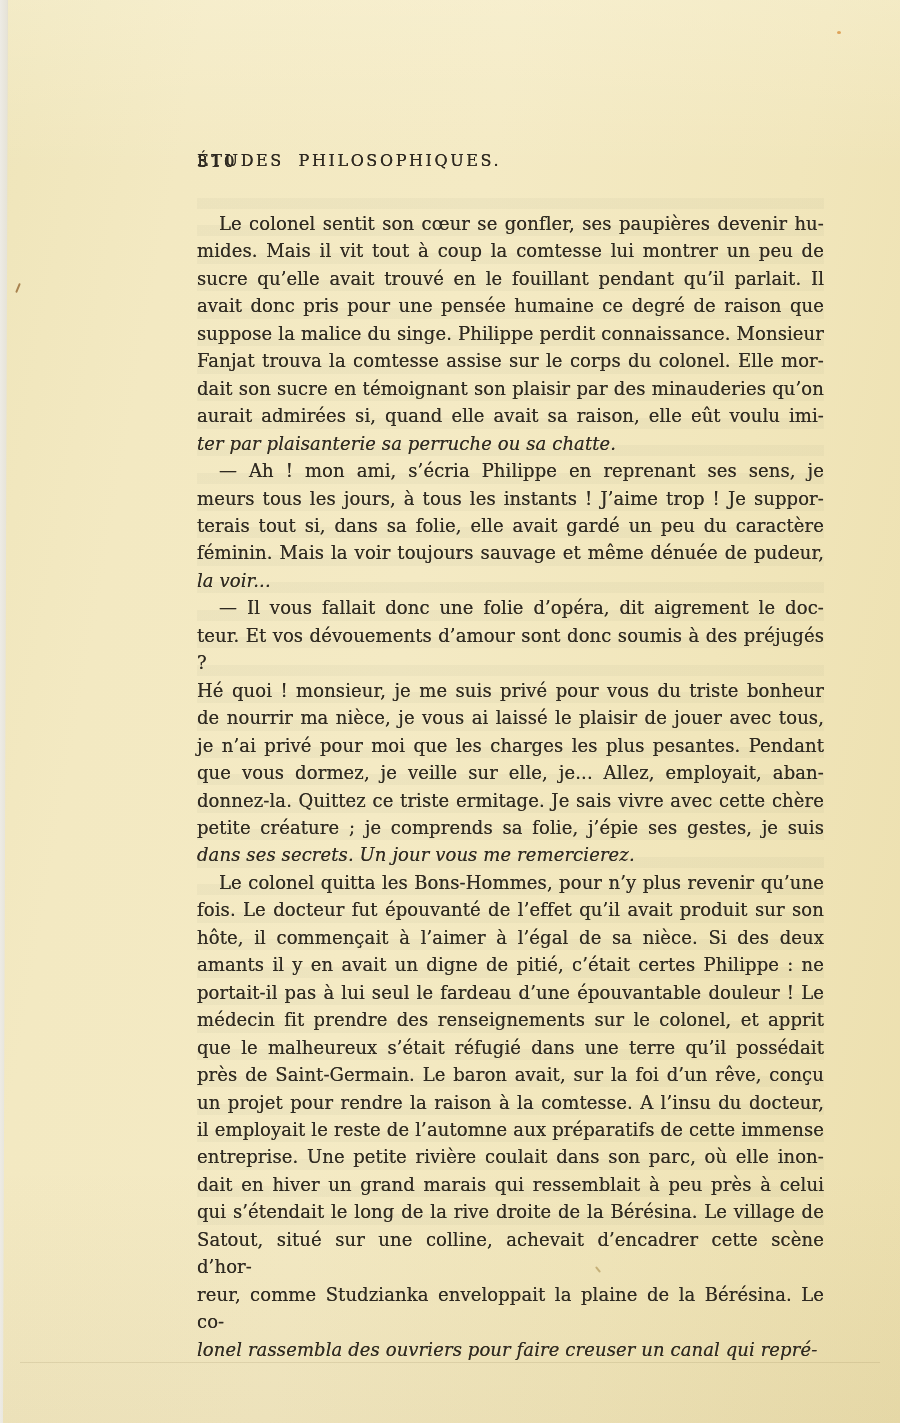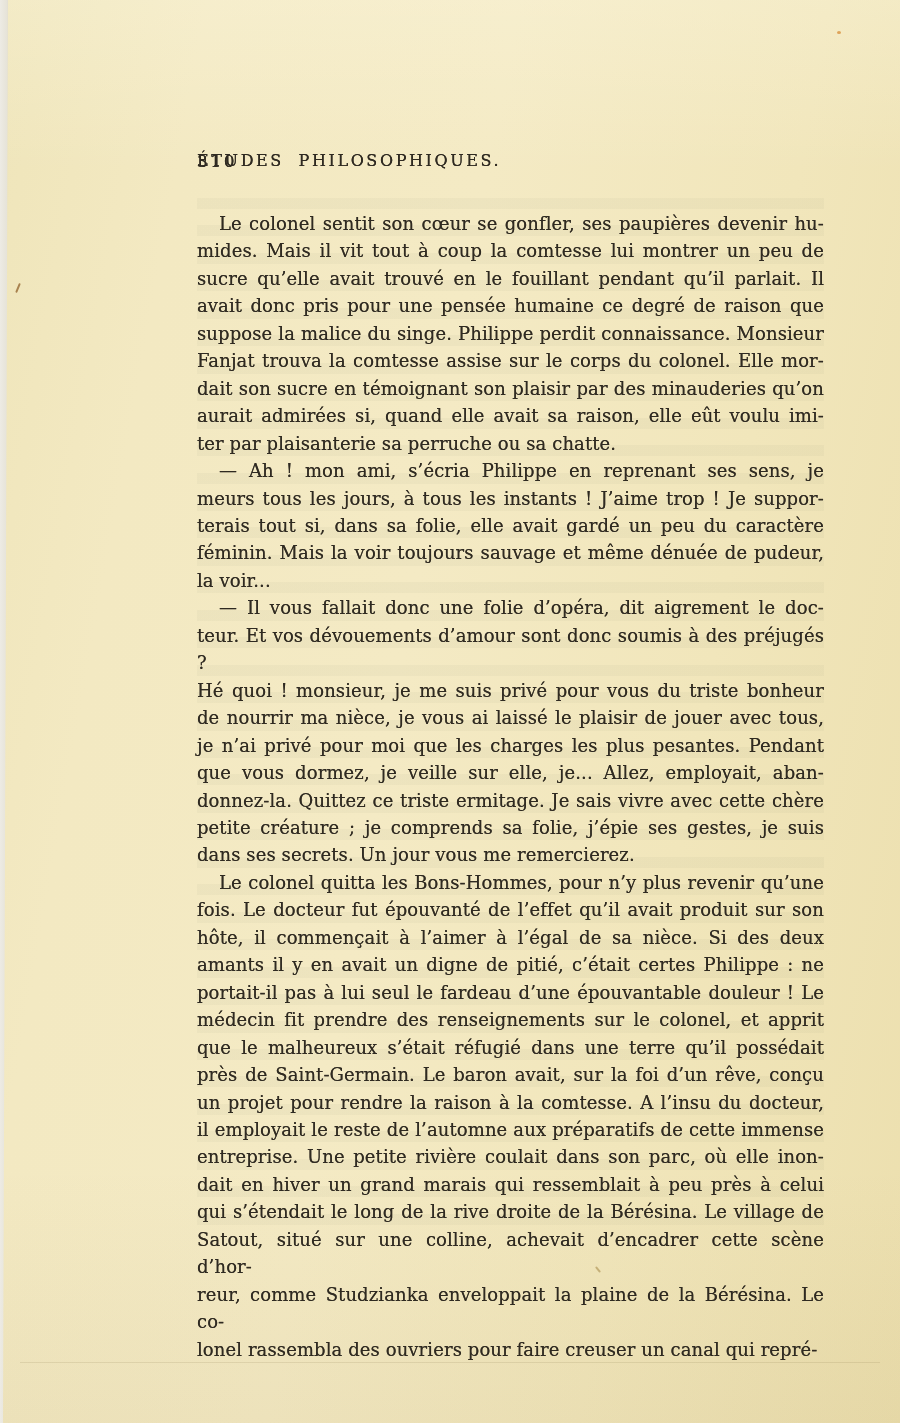--- a/index.html
+++ b/index.html
@@ -79,21 +79,21 @@
     letter-spacing: 0.1px;
     text-shadow: 0 0 0.35px rgba(47,42,33,0.75);
     margin-top: 23px;
   }
   .line {
     text-align: justify;
     text-align-last: justify;
     white-space: normal;
   }
   .line.first { padding-left: 22px; }
-  .line.last { text-align-last: left; }
+  .line.last { text-align-last: left; font-style: italic; }
   .ghost { 
     position: absolute;
     left: 197px; top: 198px;
     width: 627px; height: 1040px;
     background: repeating-linear-gradient(180deg,
       rgba(110,118,92,0.05) 0px, rgba(110,118,92,0.05) 11px,
       rgba(0,0,0,0) 11px, rgba(0,0,0,0) 27.45px);
     pointer-events: none;
   }
   .crease {

